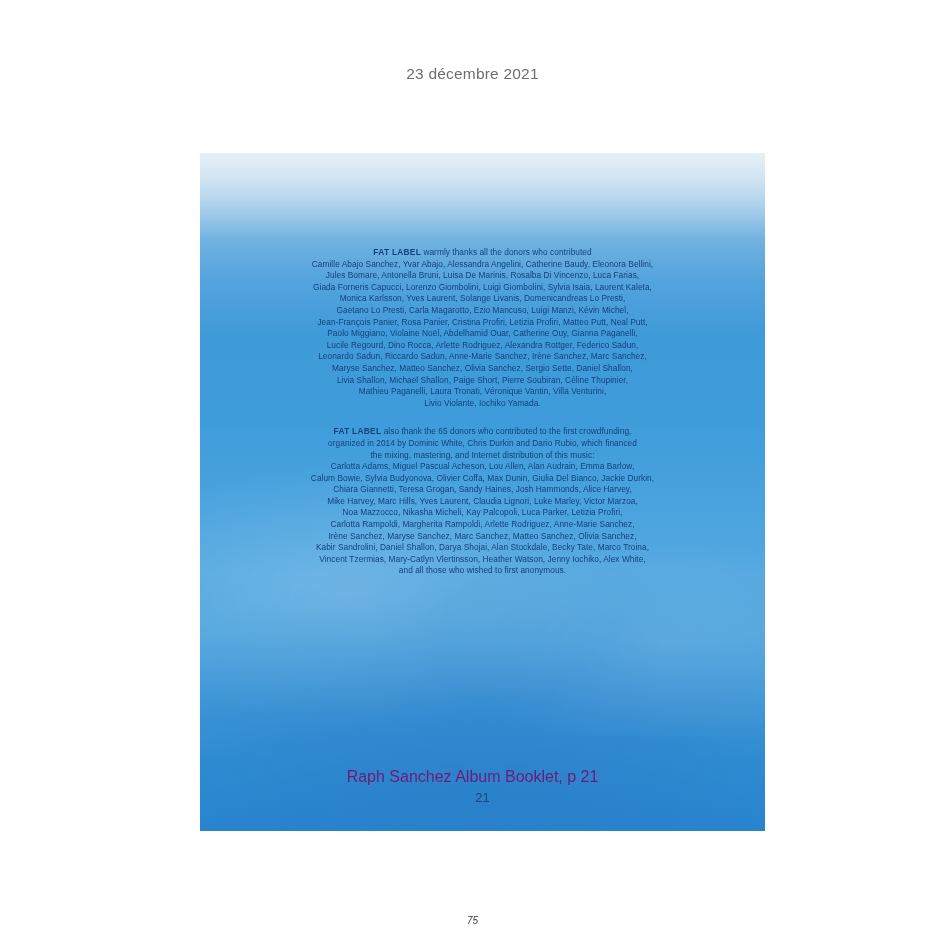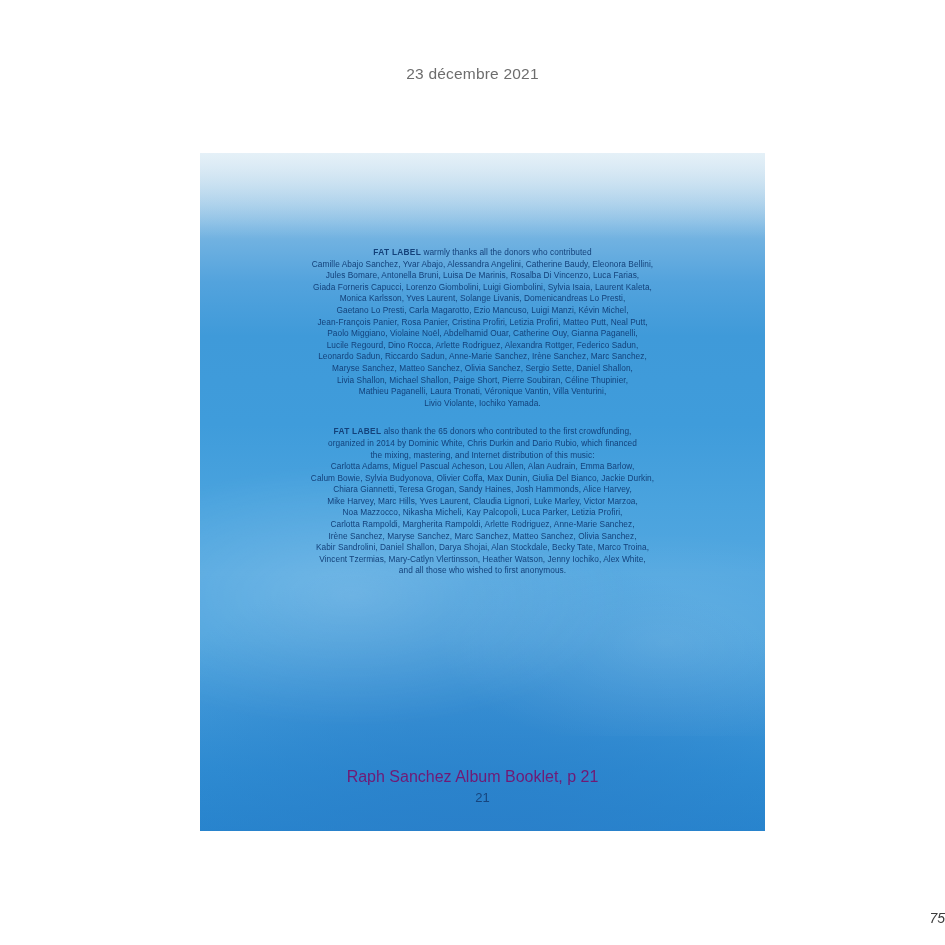--- a/index.html
+++ b/index.html
@@ -113,22 +113,22 @@
     width: 945px;
     text-align: center;
     font-size: 16px;
     color: #701a75;
   }
   .folio {
     position: absolute;
     bottom: 19px;
     left: 0;
     width: 945px;
-    text-align: right;
-    font-size: 14px;
+    text-align: center;
+    font-size: 10px;
     color: #3b3b3b;
     font-style: italic;
   }
 </style>
 </head>
 <body>
 
 <div class="page">
 
   <div class="date-header">23 décembre 2021</div>

